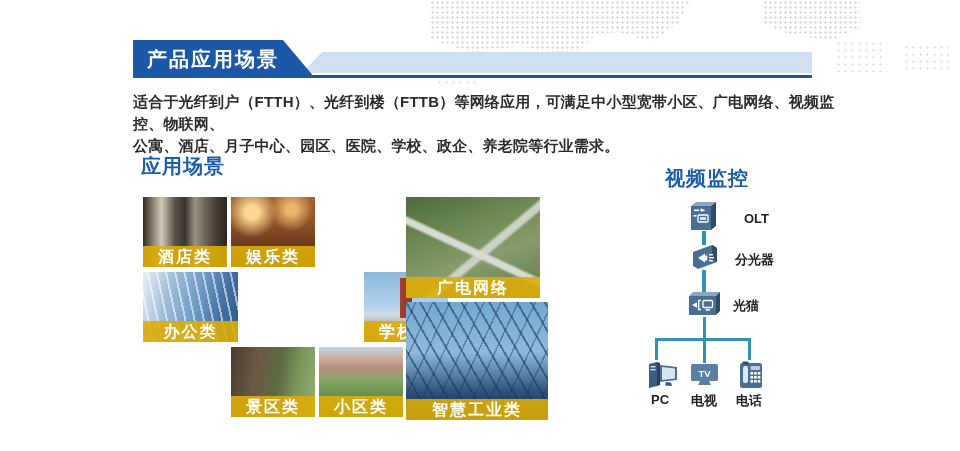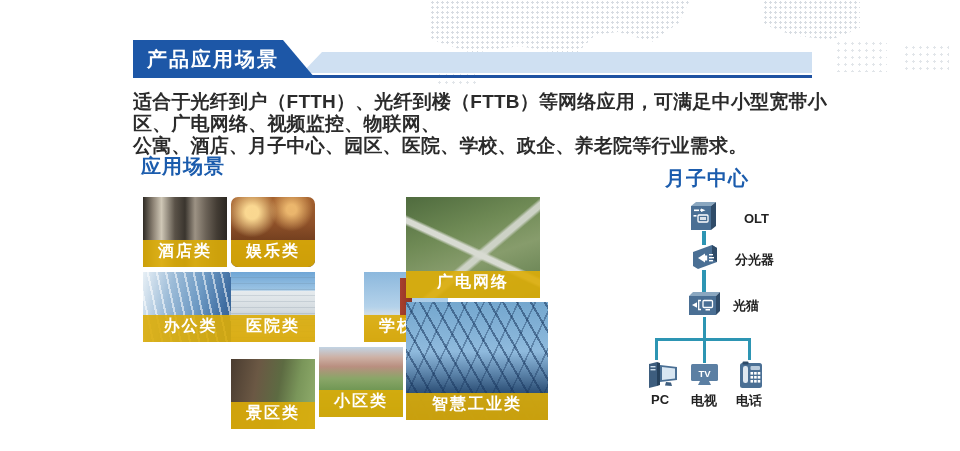--- a/index.html
+++ b/index.html
@@ -27,40 +27,40 @@
   }
   .hdr-band{
     position:absolute;left:302px;top:52px;width:510px;height:21px;
     background:#cfe0f2;
     clip-path:polygon(20px 0,100% 0,100% 100%,0 100%);
   }
   .hdr-line{position:absolute;left:133px;top:75px;width:679px;height:3px;background:#1e52a2;}
 
   .intro{
     position:absolute;left:133px;top:91px;width:720px;
-    font-size:19px;font-weight:600;color:#2b2b2b;line-height:22px;
+    font-size:15px;font-weight:600;color:#2b2b2b;line-height:22px;
     white-space:pre-line;letter-spacing:.2px;
   }
 
   .sec-heading{position:absolute;font-size:20px;font-weight:bold;color:#1b5cad;letter-spacing:1px;}
   .h-apps{left:141px;top:153px;}
   .h-topo{left:665px;top:165px;}
 
   
   .tile{position:absolute;overflow:hidden;}
   .tile .tlabel{
-    position:absolute;left:0;right:0;bottom:0;height:27px;
+    position:absolute;left:0;right:0;bottom:0;height:21px;
     background:rgba(221,173,8,.9);color:#fff;font-weight:bold;font-size:16px;
     text-align:center;line-height:21px;letter-spacing:2px;white-space:nowrap;
   }
   .t-sm{width:84px;height:70px;}
   .t-lg{width:134px;}
 
   .ph-hotel{background:linear-gradient(90deg,#2e2a24 0%,#8c8274 12%,#cfc7b6 22%,#5a5248 38%,#3a352e 50%,#9c9284 62%,#6b6257 75%,#433c34 88%,#2b2721 100%);}
-  .ph-entertainment{background:radial-gradient(circle at 25% 22%,rgba(255,222,150,.95) 0 8%,rgba(0,0,0,0) 30%),radial-gradient(circle at 72% 18%,rgba(255,205,125,.8) 0 6%,rgba(0,0,0,0) 26%),linear-gradient(180deg,#a5622f 0%,#8c4f28 40%,#6b3a1c 70%,#45240f 100%);border-radius:7px;}
+  .ph-entertainment{background:radial-gradient(circle at 25% 22%,rgba(255,222,150,.95) 0 8%,rgba(0,0,0,0) 30%),radial-gradient(circle at 72% 18%,rgba(255,205,125,.8) 0 6%,rgba(0,0,0,0) 26%),linear-gradient(180deg,#a5622f 0%,#8c4f28 40%,#6b3a1c 70%,#45240f 100%);}
   .ph-mall{background:radial-gradient(circle at 62% 52%,#6e452c 0 13px,rgba(0,0,0,0) 14px),repeating-radial-gradient(circle at 55% 38%,#f0e8d6 0 5px,#d3c3a2 5px 11px);}
   .ph-infra{background:linear-gradient(25deg,rgba(0,0,0,0) 44%,#d8dbd2 46% 49%,rgba(0,0,0,0) 51%),linear-gradient(-40deg,rgba(0,0,0,0) 40%,#cdd2c6 42% 45%,rgba(0,0,0,0) 47%),linear-gradient(160deg,#4f6b3e 0%,#6f8a55 35%,#879c6c 60%,#5d7a4a 100%);}
   .ph-office{background:repeating-linear-gradient(78deg,rgba(255,255,255,.55) 0 2px,rgba(0,0,0,0) 2px 9px),linear-gradient(105deg,#e8f0f6 0%,#9dbcd8 28%,#6e9ac4 55%,#3f6da1 80%,#2f567f 100%);}
   .ph-hospital{background:repeating-linear-gradient(180deg,rgba(0,0,0,0) 0 5px,rgba(96,118,135,.18) 5px 6px),linear-gradient(180deg,#6fa6d6 0%,#9cc4e4 26%,#e6ebee 27%,#d4dbe0 55%,#b9c3c9 72%,#cdc5b8 88%,#b5a996 100%);}
   .ph-school{background-image:linear-gradient(90deg,#a8402e,#8c3424),linear-gradient(180deg,#8cb8dd 0%,#b4d2ea 50%,#cfdde8 60%,#b9aa98 78%,#8f7f6c 100%);background-size:12px 40px,100% 100%;background-position:36px 6px,0 0;background-repeat:no-repeat;}
   .ph-gov{background-image:linear-gradient(90deg,#c23a2a,#c23a2a),linear-gradient(90deg,#9aa2a8,#9aa2a8),linear-gradient(180deg,#ecebe4,#b9b4a8),linear-gradient(180deg,#3f7fbf 0%,#7fb0dc 60%,#a8cce4 100%);background-size:9px 6px,2px 32px,100% 14px,100% 100%;background-position:40px 6px,41px 6px,0 37px,0 0;background-repeat:no-repeat;}
   .ph-scenic{background:linear-gradient(100deg,#4a3c30 0%,#6b5844 30%,#5d6b42 55%,#7a965a 75%,#93b06e 100%);}
   .ph-residential{background:linear-gradient(180deg,#c2d4e4 0%,#cdb0a4 15%,#b98f80 28%,#8aa668 45%,#6b9450 65%,#52803c 85%,#447034 100%);}
   .ph-industry{background:repeating-linear-gradient(60deg,rgba(0,0,0,0) 0 10px,rgba(25,55,95,.55) 10px 12px),repeating-linear-gradient(-65deg,rgba(0,0,0,0) 0 14px,rgba(25,55,95,.4) 14px 15.5px),linear-gradient(180deg,#74a7ce 0%,#8fbadd 42%,#5d85ab 60%,#32557c 75%,#203a58 90%,#16293f 100%);}
 
@@ -92,40 +92,37 @@
 
   <div class="tile t-sm ph-hotel" style="left:143px;top:197px;">
     <div class="tlabel">酒店类</div>
   </div>
   <div class="tile t-sm ph-entertainment" style="left:231px;top:197px;">
     <div class="tlabel">娱乐类</div>
   </div>
   <div class="tile t-sm ph-office" style="left:143px;top:272px;padding-left:11px;">
     <div class="tlabel">办公类</div>
   </div>
-  <div class="tile t-sm ph-hospital" style="left:231px;top:272px;">
-    <div class="tlabel">医院类</div>
-  </div>
   <div class="tile t-sm ph-school" style="left:319px;top:272px;margin-left:45px;">
     <div class="tlabel">学校类</div>
   </div>
-  <div class="tile t-sm ph-scenic" style="left:231px;top:347px;margin-top:12px;">
+  <div class="tile t-sm ph-scenic" style="left:231px;top:347px;">
     <div class="tlabel">景区类</div>
   </div>
   <div class="tile t-sm ph-residential" style="left:319px;top:347px;">
     <div class="tlabel">小区类</div>
   </div>
   <div class="tile t-lg ph-infra" style="left:406px;top:197px;height:101px;">
     <div class="tlabel">广电网络</div>
   </div>
   <div class="tile t-lg ph-industry" style="left:406px;top:302px;height:118px;padding-left:8px;">
     <div class="tlabel">智慧工业类</div>
   </div>
 
-  <div class="sec-heading h-topo">月子中心</div>
+  <div class="sec-heading h-topo">视频监控</div>
 
   <div class="conn" style="left:702px;top:231px;width:4px;height:14px;"></div>
   <div class="conn" style="left:702px;top:270px;width:4px;height:22px;"></div>
   <div class="conn" style="left:703px;top:317px;width:3px;height:23px;"></div>
   <div class="conn" style="left:655px;top:338px;width:96px;height:3px;"></div>
   <div class="conn" style="left:655px;top:338px;width:3px;height:22px;"></div>
   <div class="conn" style="left:703px;top:338px;width:3px;height:25px;"></div>
   <div class="conn" style="left:748px;top:338px;width:3px;height:22px;"></div>
 
   <svg class="dev" style="left:687px;top:199px;" width="33" height="33" viewBox="0 0 33 33">

